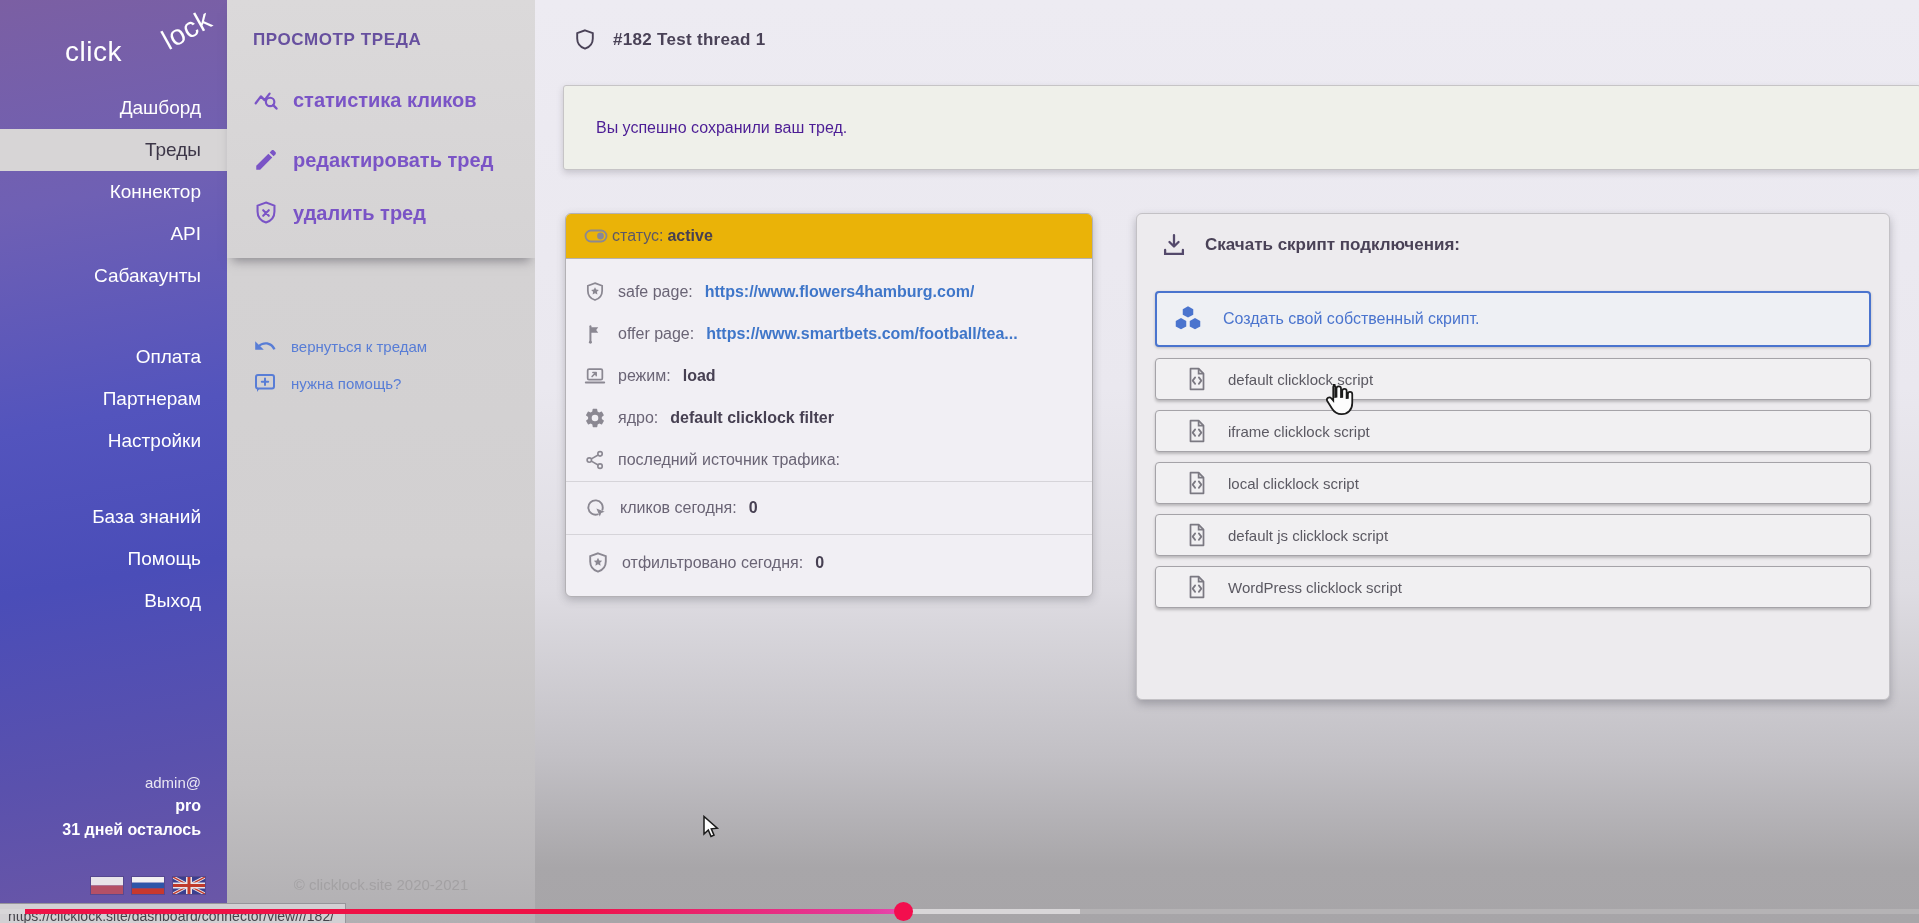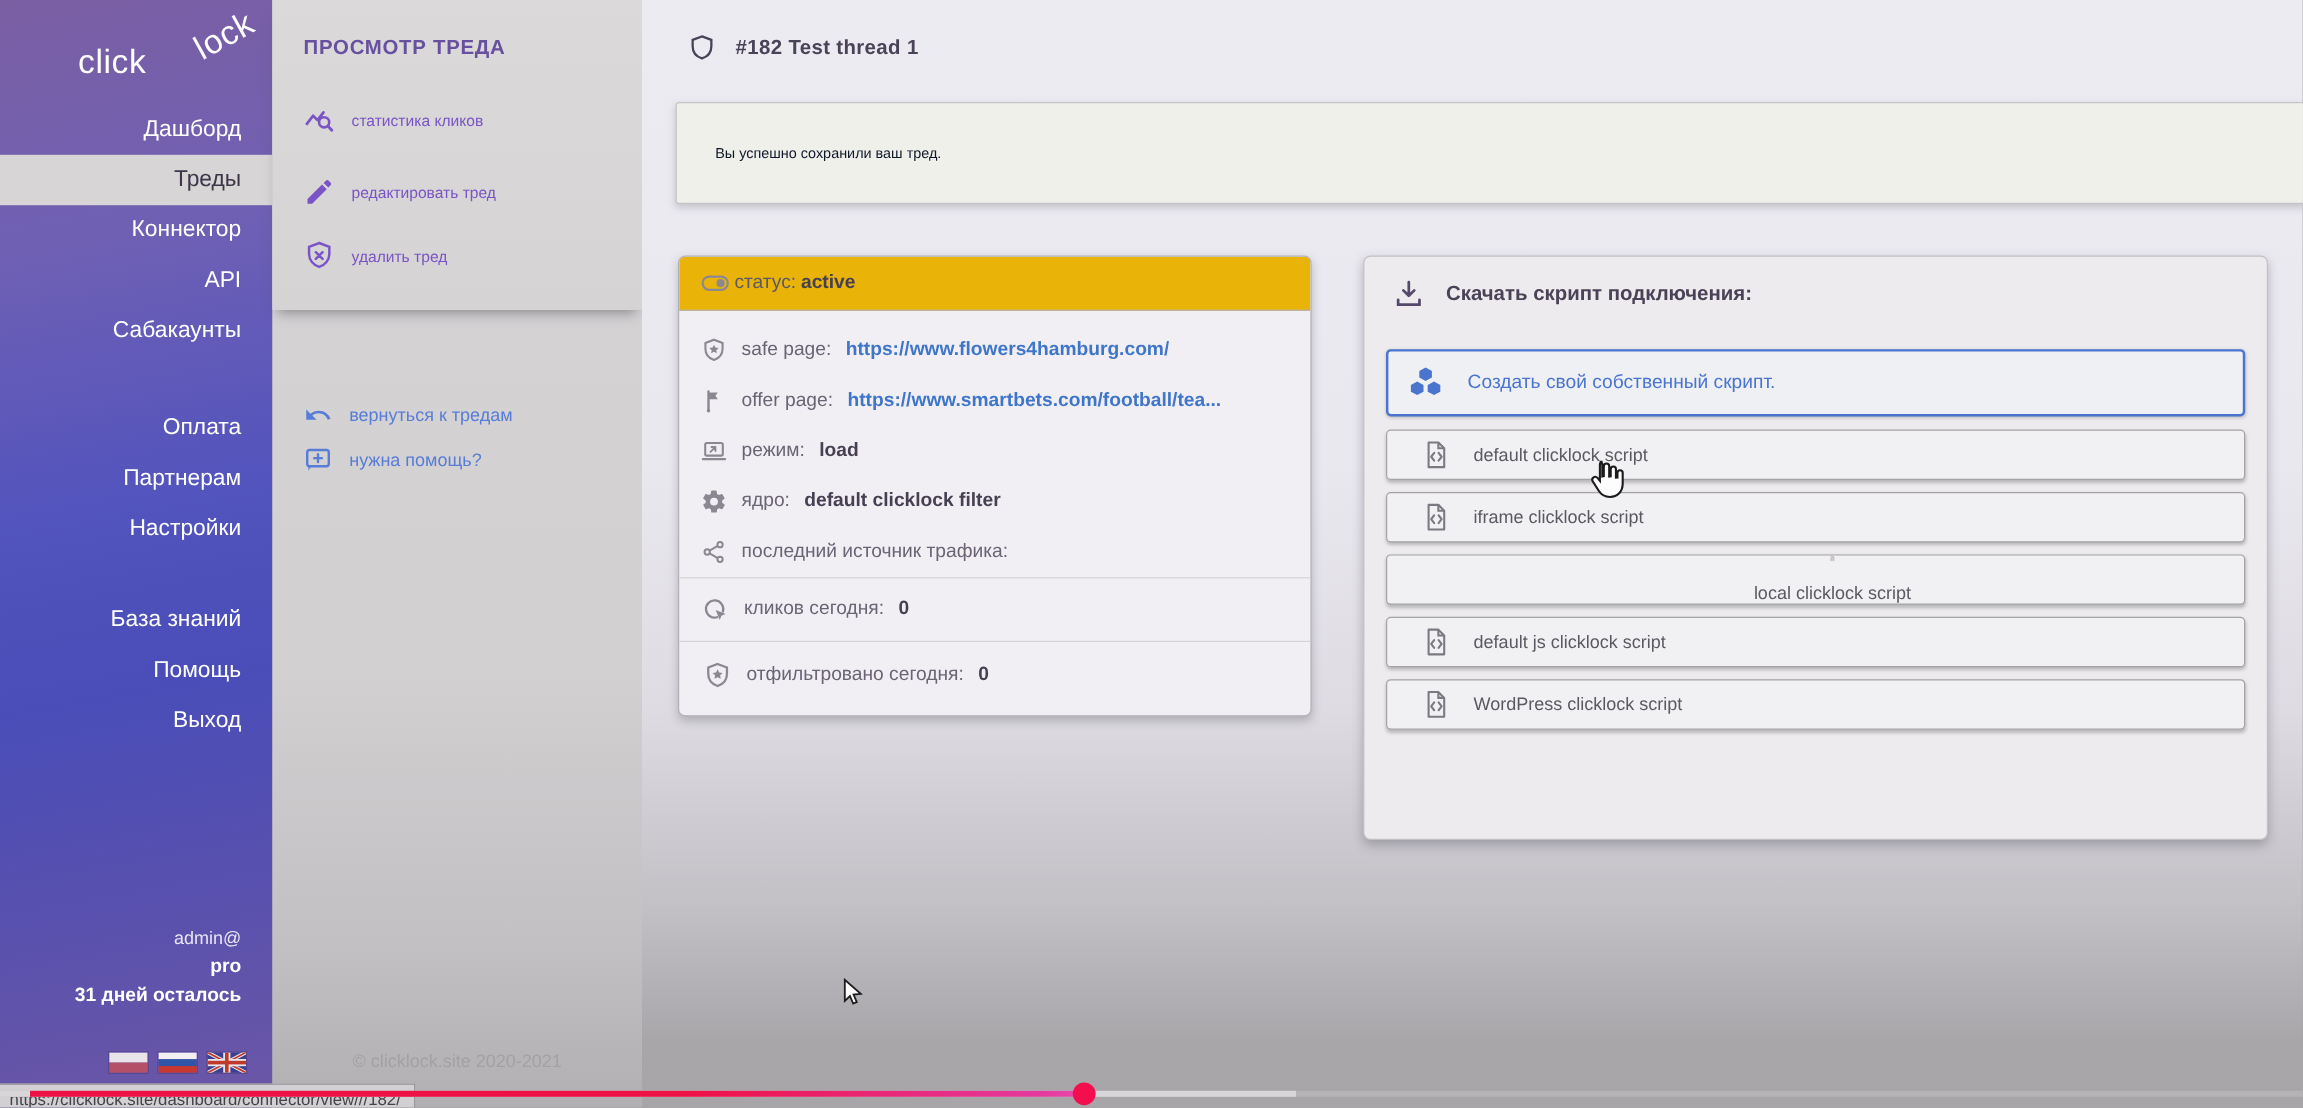--- a/index.html
+++ b/index.html
@@ -29,42 +29,42 @@
 
   
   .submenu { position:absolute; left:227px; top:0; width:308px; height:923px;
     background:linear-gradient(180deg,#d6d4d5 0%,#d2d0d1 60%,#c2c0c2 85%,#b1afb2 100%); }
   .submenu-card { position:absolute; left:0; top:0; width:308px; height:258px;
     background:linear-gradient(180deg,#dbd9da,#d5d3d4); box-shadow:0 8px 10px -5px rgba(80,78,88,.55); }
   .submenu-title { position:absolute; left:26px; top:30px; font-size:17px; font-weight:bold;
     letter-spacing:.6px; color:#67509f; }
   .sub-action { position:absolute; left:26px; display:flex; align-items:center; gap:14px;
     color:#7a54c6; cursor:pointer; }
-  .sub-action .lbl { font-size:13px; font-weight:normal; }
+  .sub-action .lbl { font-size:20px; font-weight:bold; }
   .sub-action svg { width:26px; height:26px; }
   .sa-0 { top:87px; } .sa-1 { top:147px; } .sa-2 { top:200px; }
   .sub-link { position:absolute; left:26px; display:flex; align-items:center; gap:14px;
     color:#587dd6; cursor:pointer; }
   .sub-link .lbl { font-size:15px; }
   .sub-link svg { width:24px; height:24px; }
   .sl-0 { top:334px; } .sl-1 { top:371px; }
   .copyright { position:absolute; left:0; top:876px; width:308px; text-align:center;
     font-size:15px; color:#a3a1a3; }
 
   
   .main { position:absolute; left:535px; top:0; width:1384px; height:923px;
     background:linear-gradient(180deg,#edebf2 0%,#eae8ef 42%,#dedce2 64%,#c2c0c5 82%,#a8a6a9 94%,#a7a5a8 100%); }
   .page-header { position:absolute; left:38px; top:26px; display:flex; align-items:center; gap:16px;
     color:#4a4257; }
   .page-header svg { width:24px; height:28px; }
   .page-title { font-size:17px; font-weight:bold; letter-spacing:.3px; }
   .alert { position:absolute; left:28px; top:85px; width:1358px; height:85px;
     background:#eff0ea; border:1px solid #c6c4c6; border-radius:3px;
     box-shadow:0 3px 6px rgba(90,88,100,.25); display:flex; align-items:center; padding-left:32px; }
-  .alert-text { font-size:12px; color:#0f172a;text-align:center; }
+  .alert-text { font-size:16px; color:#4c1d95;text-align:center; }
 
   
   .status-card { position:absolute; left:30px; top:213px; width:528px; height:384px;
     border:1px solid #b3b1b5; border-radius:6px; overflow:hidden;
     background:#f1eff4; box-shadow:0 3px 8px rgba(70,68,80,.3); }
   .card-header { height:45px; background:#eab308; border-bottom:1px solid #b3b1b5;
     display:flex; align-items:center; padding-left:18px; gap:4px; color:#736e7e; }
   .card-header svg { width:24px; height:24px; color:#8b8892; }
   .card-header .k { font-size:16px; color:#5d5867; }
   .card-header .v { font-size:16px; font-weight:bold; color:#474052; }
@@ -94,21 +94,21 @@
     display:flex; align-items:center; padding-left:16px; gap:20px; cursor:pointer;
     color:#4a74ce; box-shadow:0 1px 3px rgba(0,0,0,.2); }
   .primary-btn svg { width:30px; height:30px; }
   .primary-btn .lbl { font-size:16px; }
   .script-btn { position:absolute; left:18px; width:716px; height:42px;
     background:#f1f0f2; border:1.5px solid #a5a3a8; border-radius:4px;
     display:flex; align-items:center; padding-left:28px; gap:18px; cursor:pointer;
     color:#5b5962; box-shadow:0 2px 3px rgba(0,0,0,.22); }
   .script-btn svg { width:26px; height:26px; color:#7b7982; }
   .script-btn .lbl { font-size:15px; }
-  .sb-0 { top:144px; } .sb-1 { top:196px; } .sb-2 { top:248px;flex-direction:column; } .sb-3 { top:300px; } .sb-4 { top:352px; }
+  .sb-0 { top:144px; } .sb-1 { top:196px; } .sb-2 { top:248px; } .sb-3 { top:300px; } .sb-4 { top:352px; }
 
   
   .status-tooltip { position:absolute; left:0; top:903px; width:346px; height:20px;
     background:#d2d0d3; border:1px solid #97959a; border-bottom:none; border-left:none;
     overflow:hidden; z-index:5; }
   .status-tooltip .url { font-size:14px; color:#45434a; padding:4px 0 0 8px; white-space:nowrap; }
   .progress { position:absolute; left:0; top:909px; width:1919px; height:5px; z-index:8; cursor:pointer; }
   .progress .track  { position:absolute; left:0; top:0; width:1919px; height:5px; background:#b5b3b5; }
   .progress .buffer { position:absolute; left:0; top:0; width:1080px; height:5px; background:#d8d6d8; }
   .progress .fill   { position:absolute; left:25px; top:0; width:878px; height:5px;

